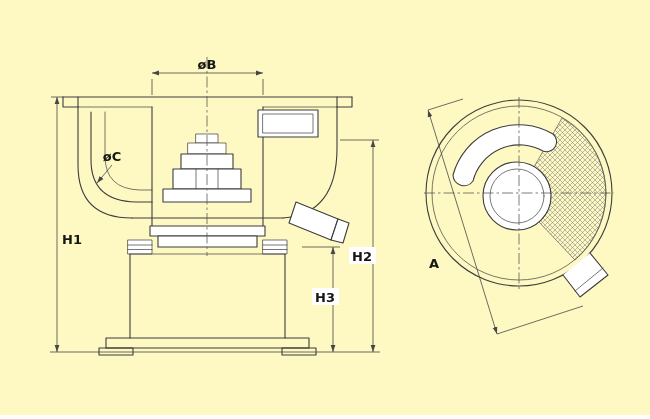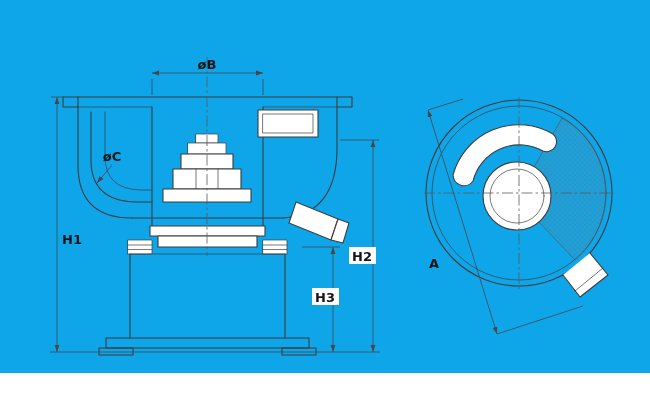--- a/index.html
+++ b/index.html
@@ -1,17 +1,17 @@
 <!DOCTYPE html>
 <html style="--line: #3d3d3d;"><head>
 <meta charset="utf-8">
 <style>
   :root { --line: #3d3d3d; }
   html, body { margin: 0; padding: 0; background: #ffffff; }
-  .canvas { width: 650px; height: 373px; background: #0ea5e9; position: relative; }
+  .canvas { width: 650px; height: 415px; background: #fef9c3; position: relative; }
   svg { display: block; }
   .ln  { fill: none; stroke: var(--line); stroke-width: 1.1; stroke-linecap: round; stroke-linejoin: round; }
   .thin{ stroke-width: 0.7; }
   .cl  { fill: none; stroke: #5a5a5a; stroke-width: 0.8; stroke-dasharray: 11 3 2.5 3; }
   .dim { fill: none; stroke: #474747; stroke-width: 0.8; }
   .wfill { fill: #ffffff; }
   .lbl { font-family: "DejaVu Sans", "Liberation Sans", sans-serif; font-size: 13px; font-weight: 600; fill: #161616; }
   .bg  { fill: #ffffff; stroke: none; }
 </style>
 </head>

